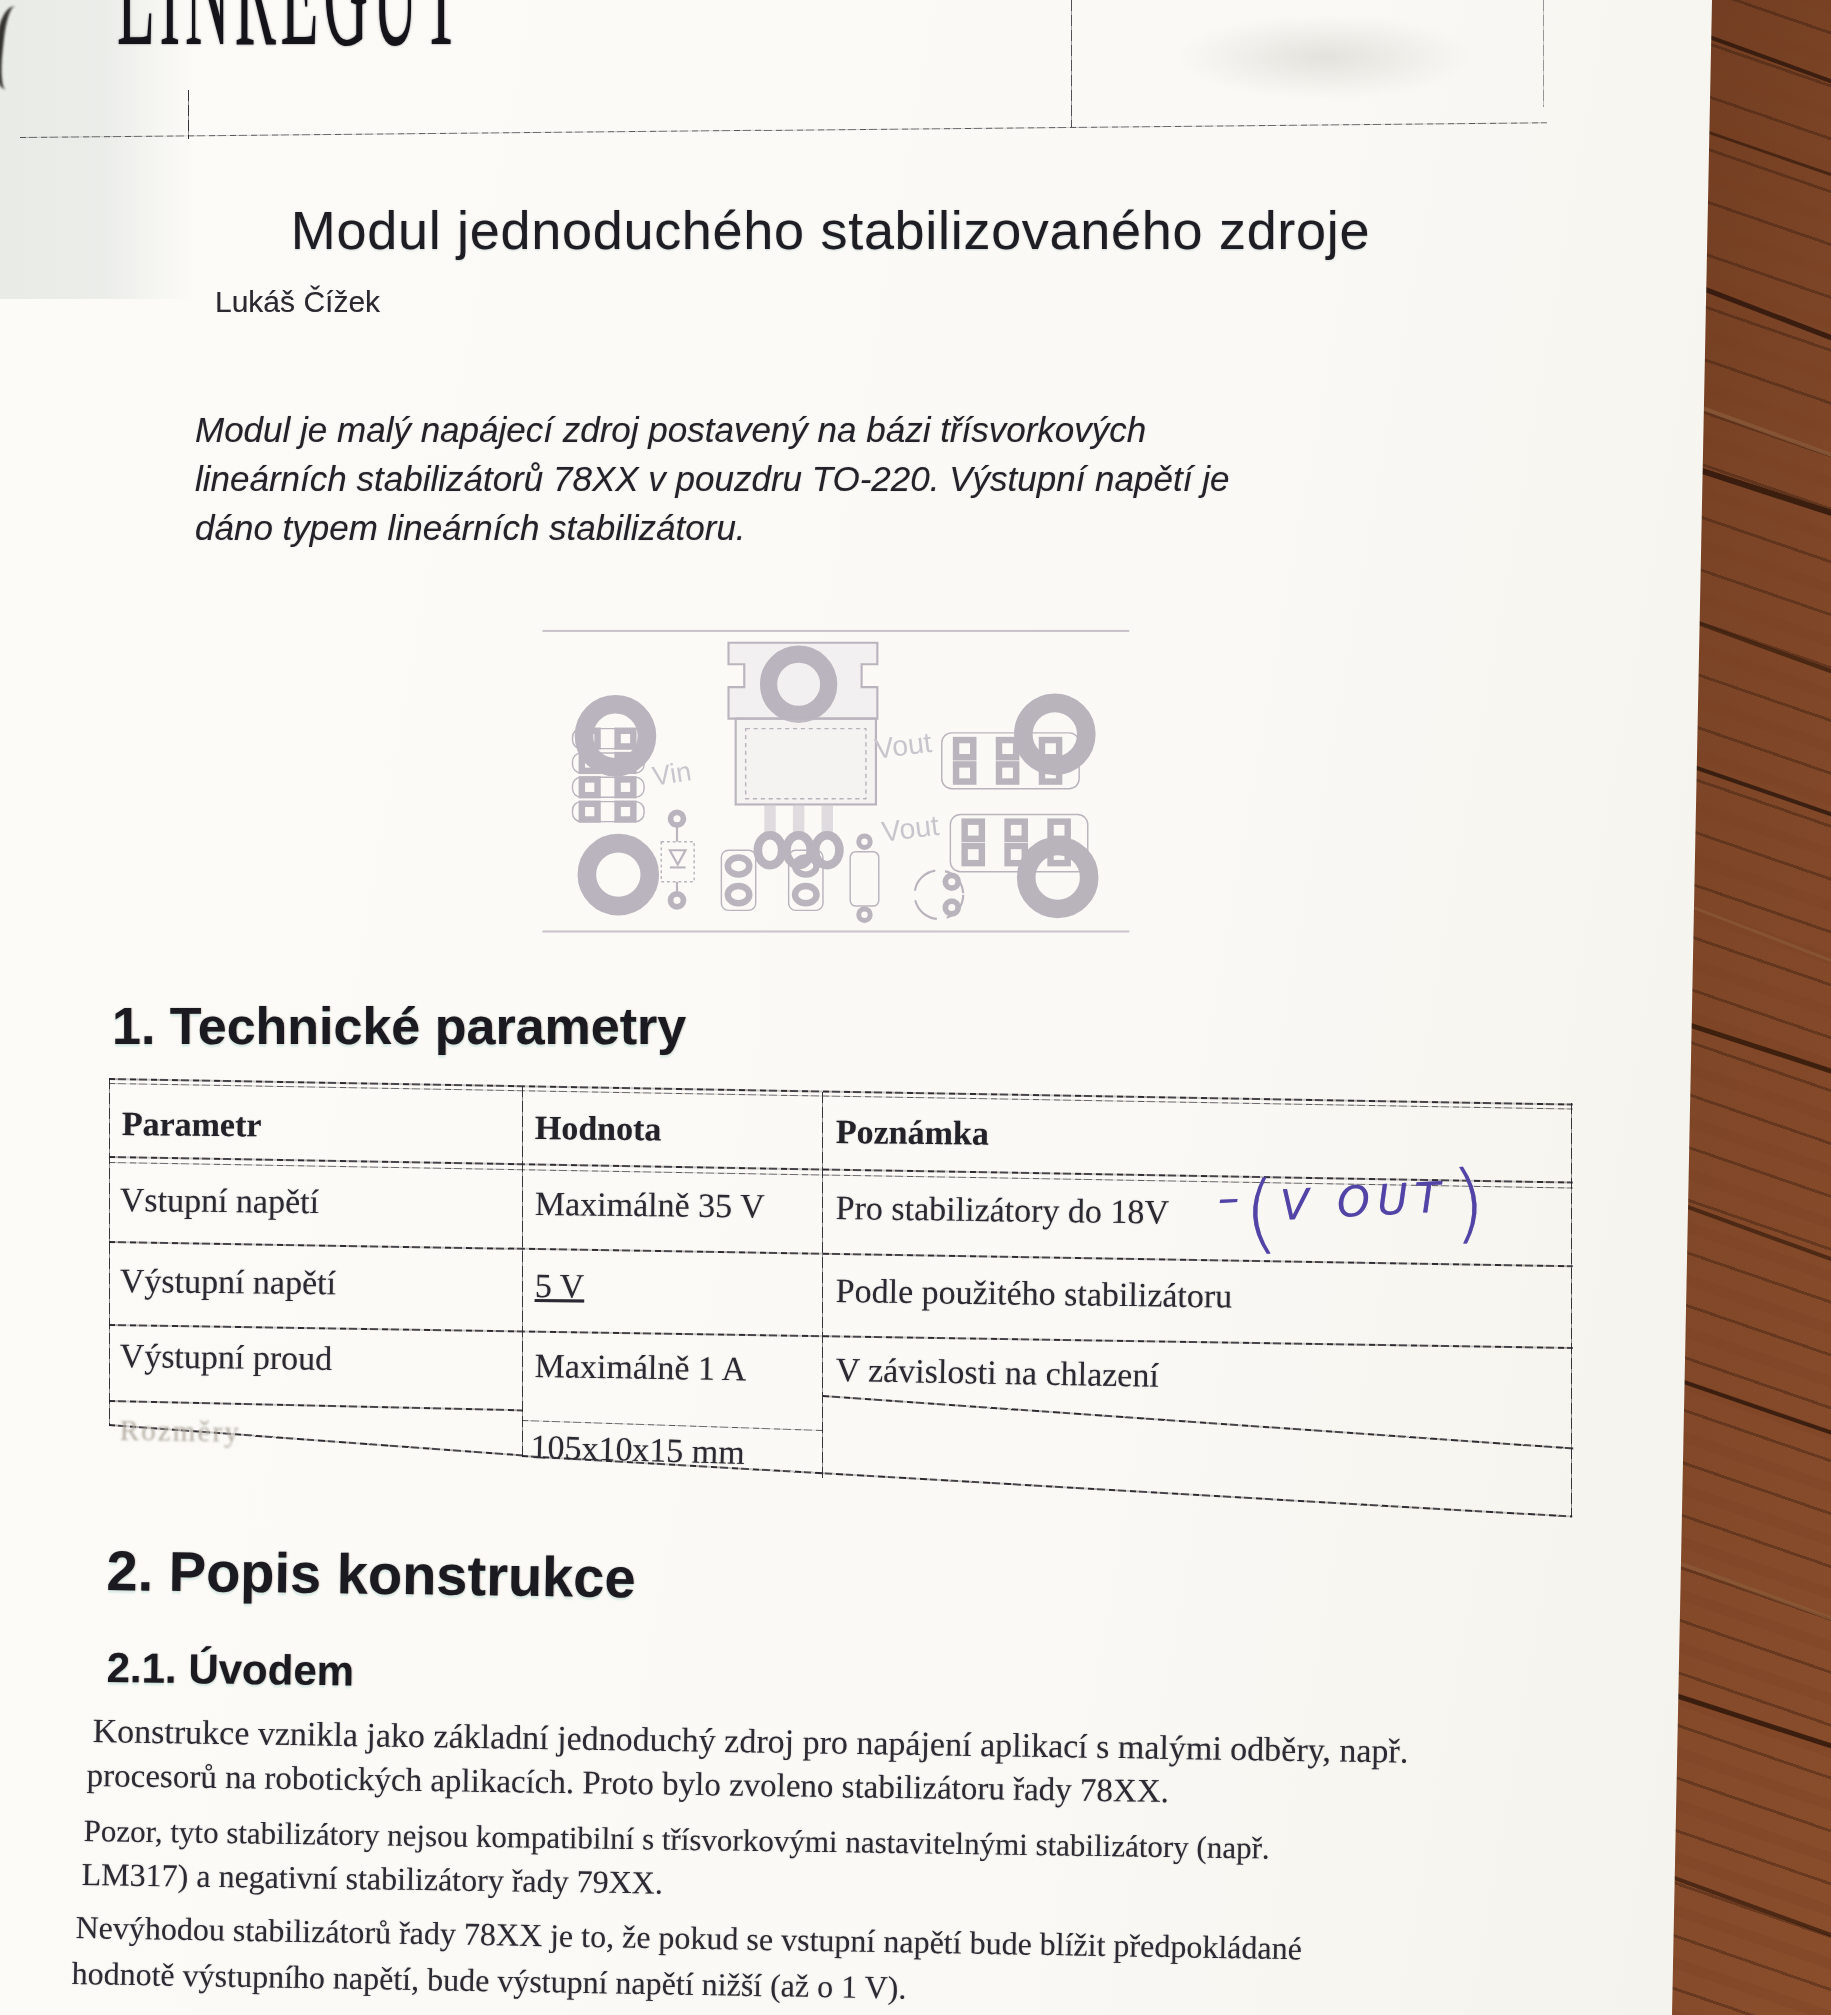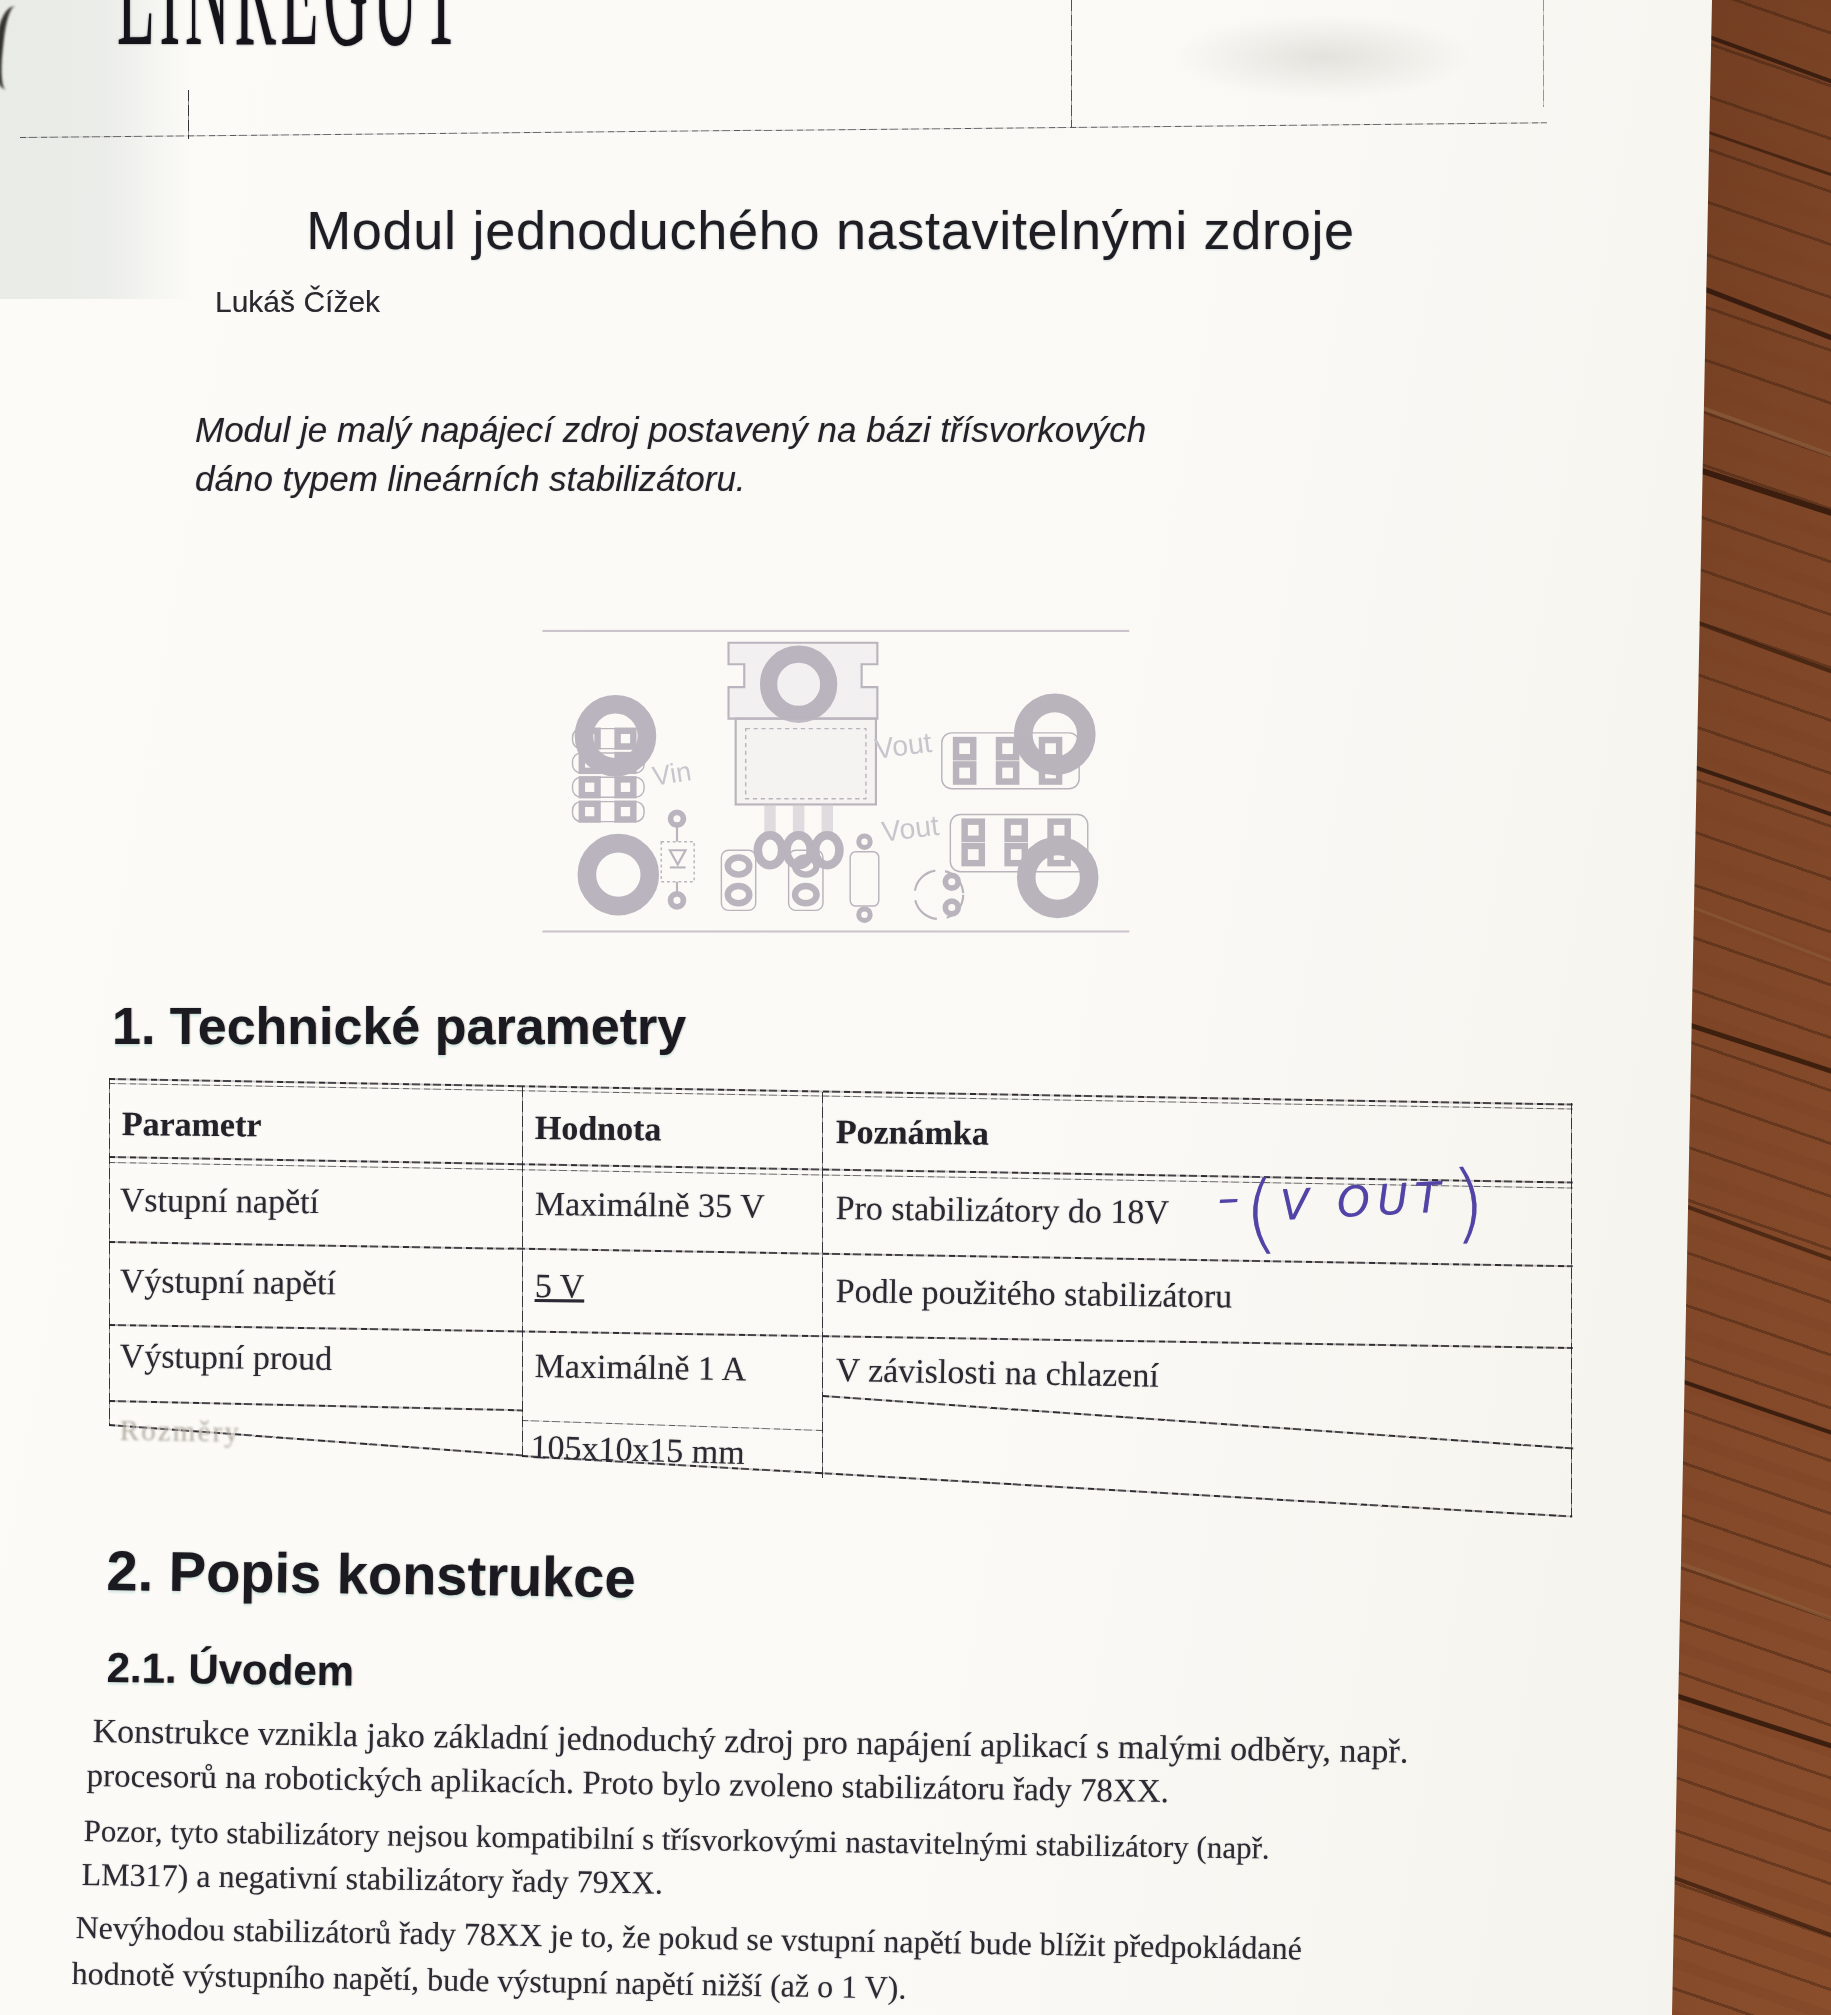--- a/index.html
+++ b/index.html
@@ -138,25 +138,26 @@
 
   <div class="logo-clip">
     <span class="logo-text">LINREGUTA</span>
   </div>
   <div class="smudge"></div>
   <div class="vline" style="left:188px;top:90px;height:49px;"></div>
   <div class="vline" style="left:1071px;top:0;height:127px;opacity:.85;"></div>
   <div class="vline" style="left:1543px;top:0;height:107px;opacity:.5;width:0.7px;"></div>
   <div class="hline thin" style="left:20px;top:137px;width:1527px;transform:rotate(-0.55deg);"></div>
 
-  <div class="title">Modul jednoduchého nastavitelnými zdroje</div>
+  <div class="title">Modul jednoduchého stabilizovaného zdroje</div>
   <div class="author">Lukáš Čížek</div>
 
   <div class="intro">
     <div>Modul je malý napájecí zdroj postavený na bázi třísvorkových</div>
+    <div>lineárních stabilizátorů 78XX v pouzdru TO-220. Výstupní napětí je</div>
     <div>dáno typem lineárních stabilizátoru.</div>
   </div>
 
   <svg style="position:absolute;left:541px;top:627px;opacity:.95;" width="594" height="312" viewBox="0 0 830 436">
     <g stroke="#b6b1ba" fill="none">
 
       <rect x="2" y="4" width="820" height="3" fill="#c9c2cb" stroke="none"></rect>
       <rect x="2" y="424" width="820" height="3" fill="#c9c2cb" stroke="none"></rect>
 
       <circle cx="104" cy="152" r="44" stroke-width="26"></circle>

